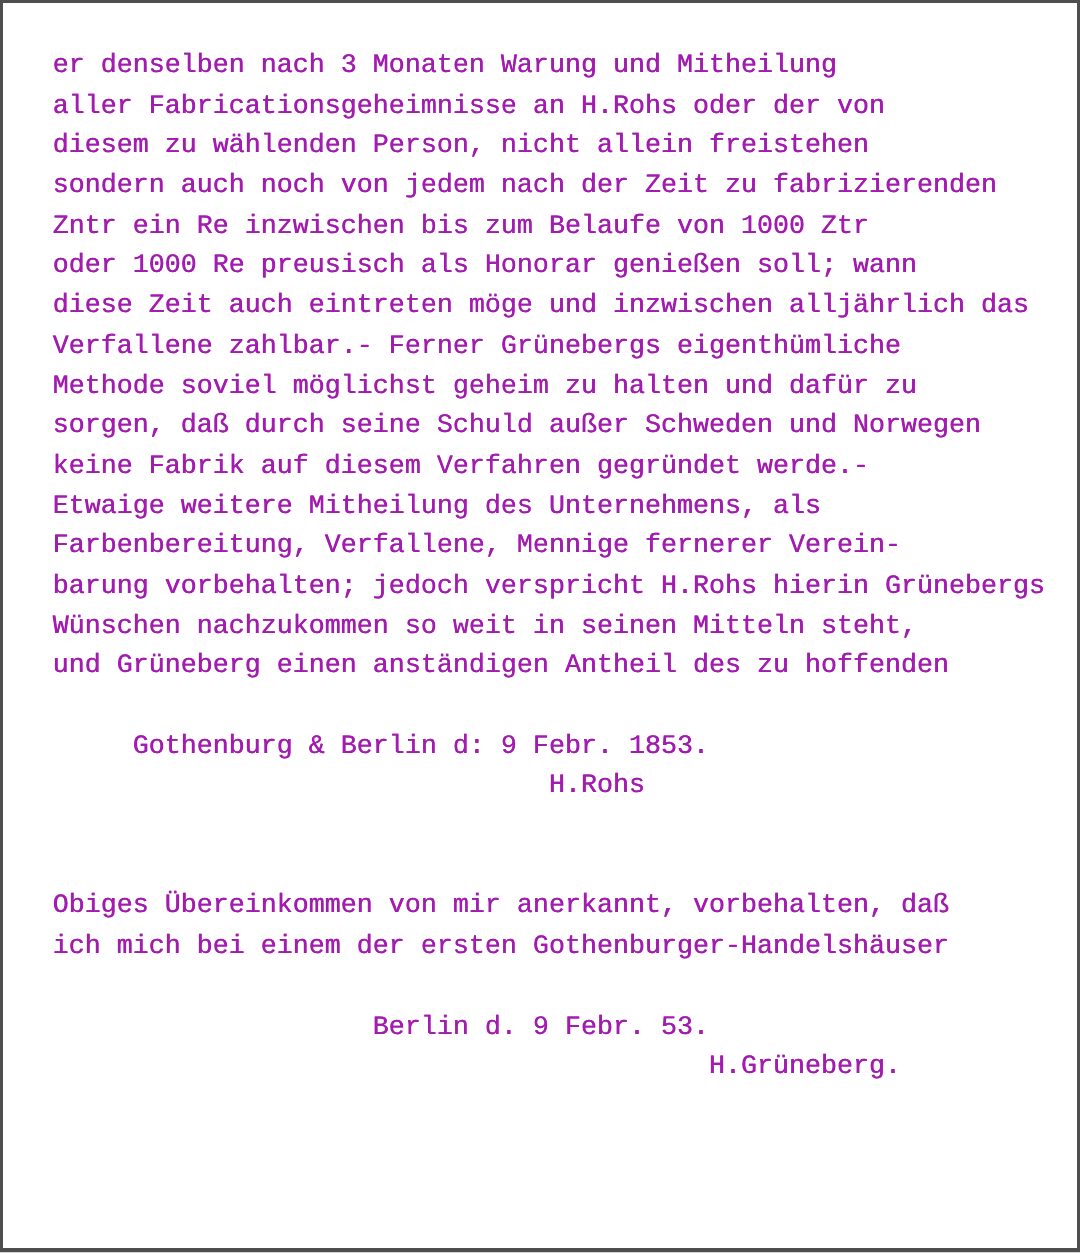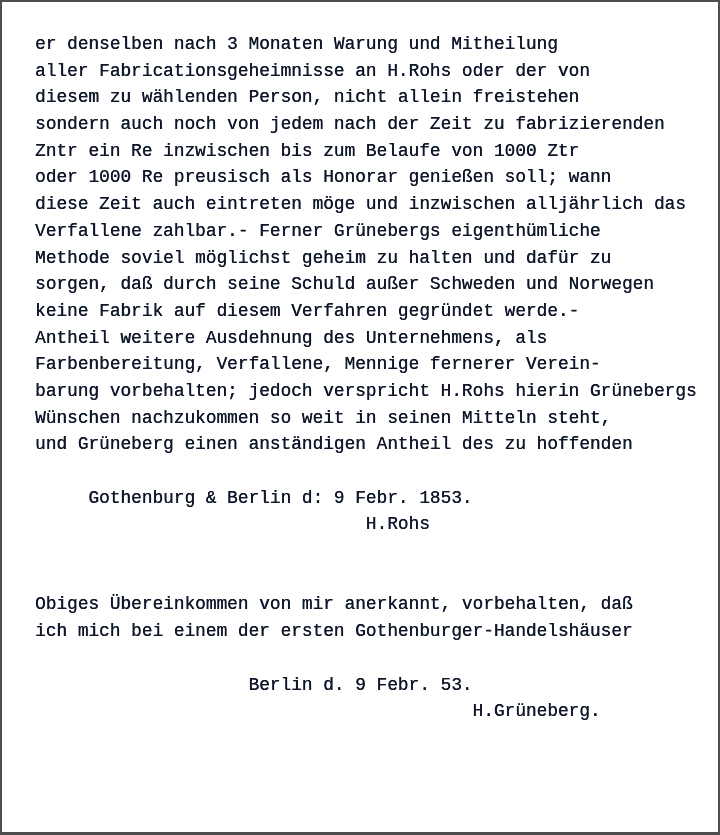--- a/index.html
+++ b/index.html
@@ -18,21 +18,21 @@
     border-width: 2px 2px 3px 2px;
     overflow: hidden;
     font-family: "Liberation Mono", "DejaVu Sans Mono", monospace;
   }
   .text-block {
     position: absolute;
     left: 33px;
     top: 29px;
     right: 4px;
     font-size: 17.8px;
-    color: #0f172a;
+    color: #a21caf;
     font-weight: normal;
   }
   .line {
     white-space: pre;
     height: 26.7px;
     line-height: 26.7px;
     letter-spacing: 0;
     
     text-shadow: 0.3px 0 0 currentColor;
   }
@@ -46,21 +46,21 @@
     <div class="line">aller Fabricationsgeheimnisse an H.Rohs oder der von</div>
     <div class="line">diesem zu wählenden Person, nicht allein freistehen</div>
     <div class="line">sondern auch noch von jedem nach der Zeit zu fabrizierenden</div>
     <div class="line">Zntr ein Re inzwischen bis zum Belaufe von 1000 Ztr</div>
     <div class="line">oder 1000 Re preusisch als Honorar genießen soll; wann</div>
     <div class="line">diese Zeit auch eintreten möge und inzwischen alljährlich das</div>
     <div class="line">Verfallene zahlbar.- Ferner Grünebergs eigenthümliche</div>
     <div class="line">Methode soviel möglichst geheim zu halten und dafür zu</div>
     <div class="line">sorgen, daß durch seine Schuld außer Schweden und Norwegen</div>
     <div class="line">keine Fabrik auf diesem Verfahren gegründet werde.-</div>
-    <div class="line">Antheil weitere Ausdehnung des Unternehmens, als</div>
+    <div class="line">Etwaige weitere Mitheilung des Unternehmens, als</div>
     <div class="line">Farbenbereitung, Verfallene, Mennige fernerer Verein-</div>
     <div class="line">barung vorbehalten; jedoch verspricht H.Rohs hierin Grünebergs</div>
     <div class="line">Wünschen nachzukommen so weit in seinen Mitteln steht,</div>
     <div class="line">und Grüneberg einen anständigen Antheil des zu hoffenden</div>
     <div class="line"></div>
     <div class="line">     Gothenburg &amp; Berlin d: 9 Febr. 1853.</div>
     <div class="line">                               H.Rohs</div>
     <div class="line"></div>
     <div class="line"></div>
     <div class="line">Obiges Übereinkommen von mir anerkannt, vorbehalten, daß</div>

